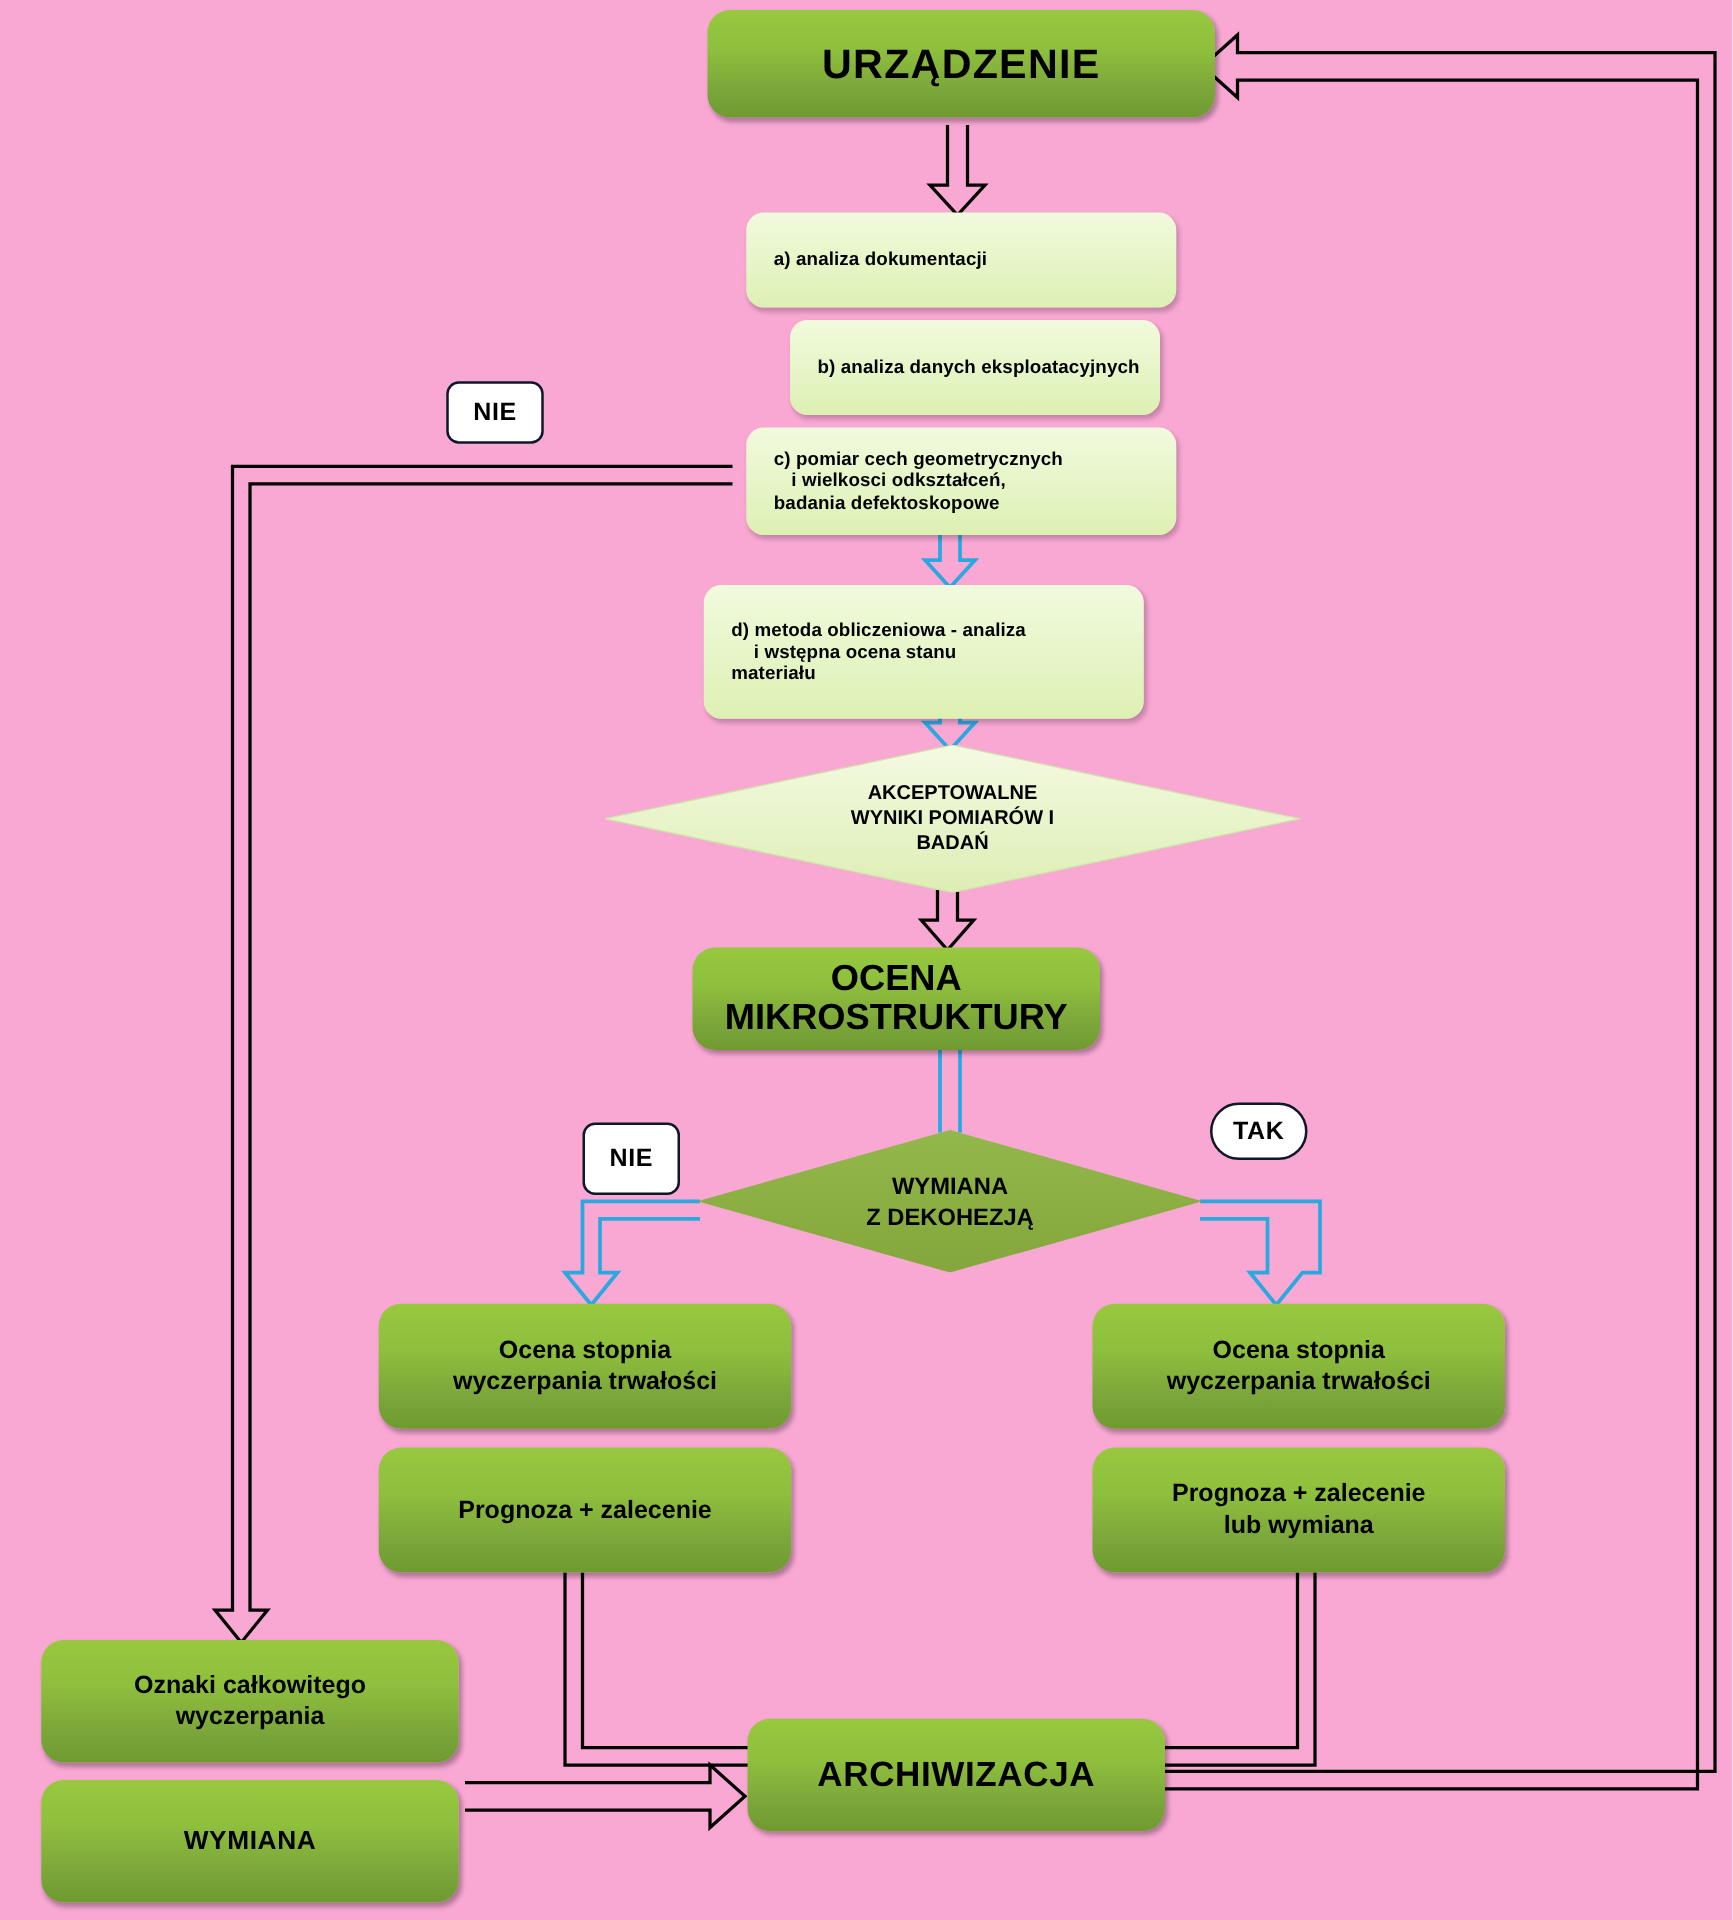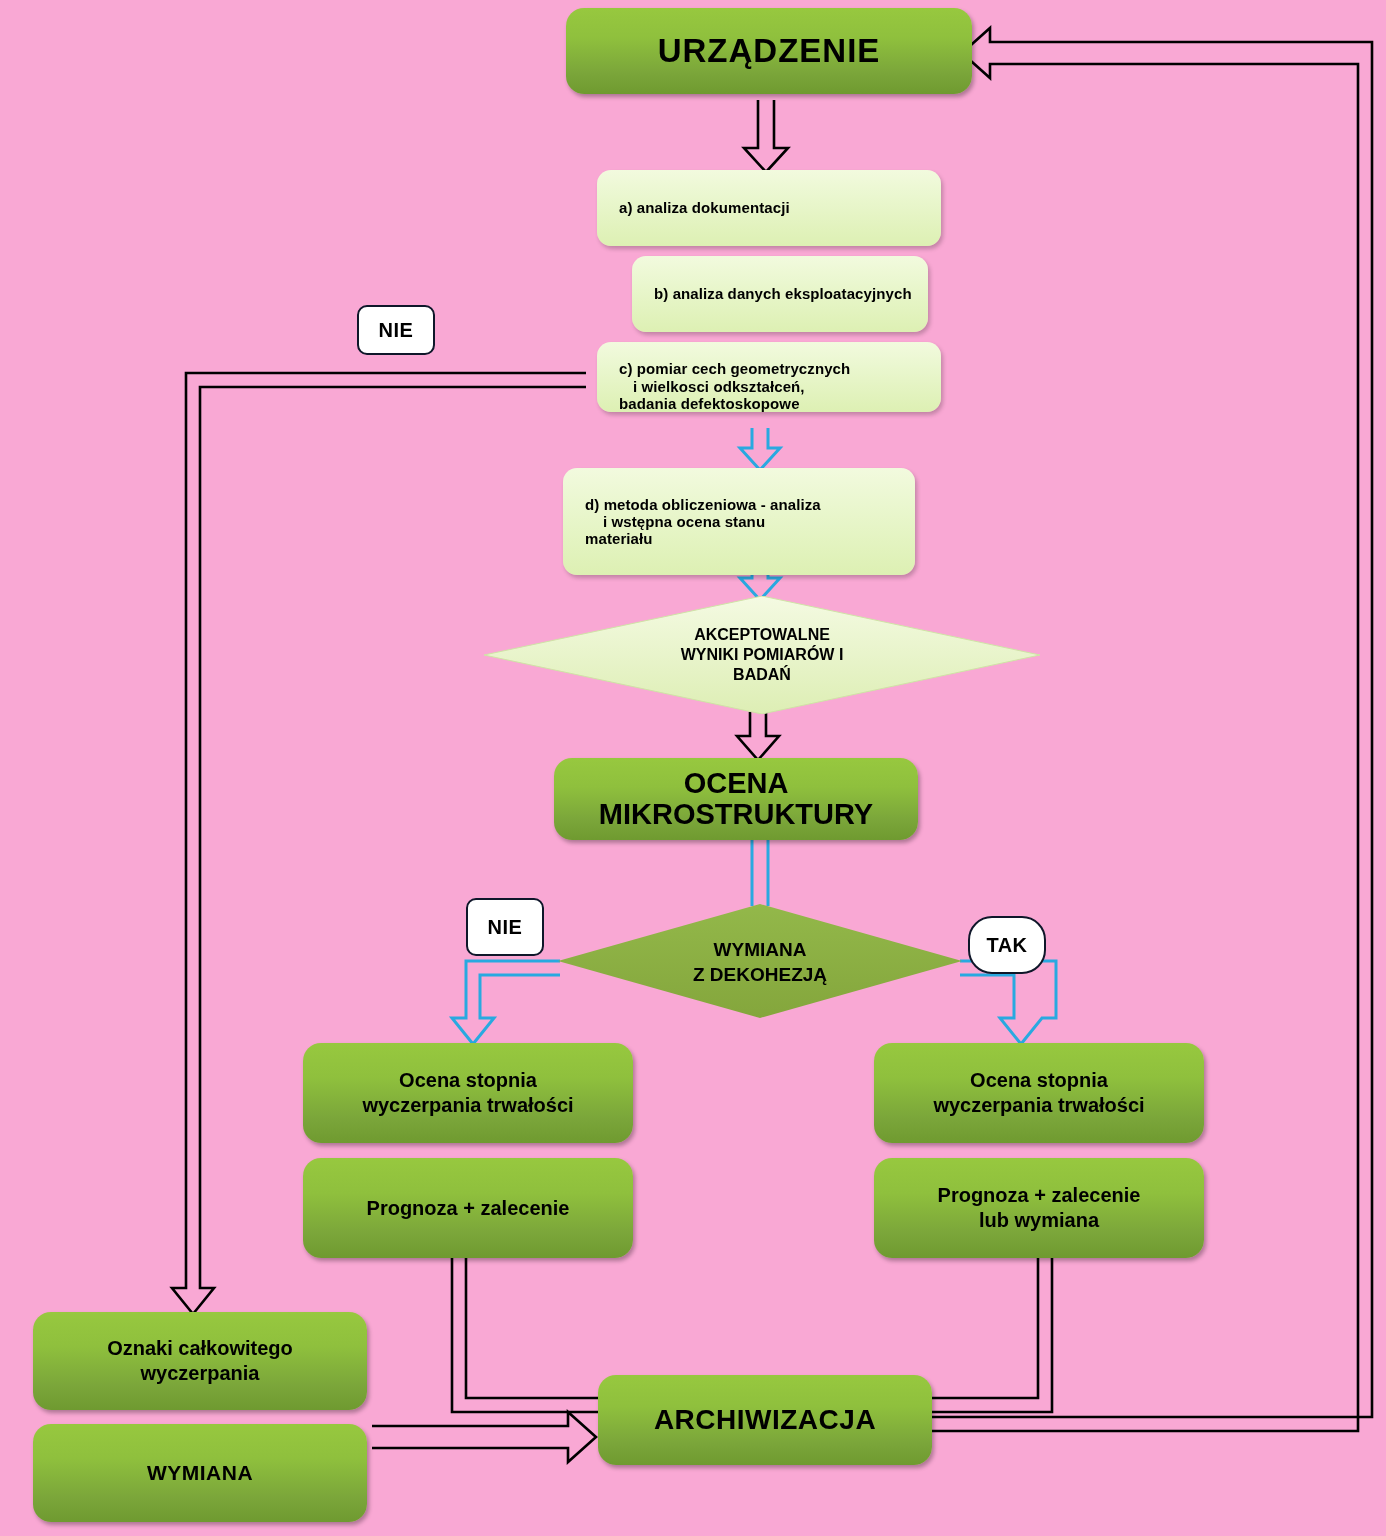--- a/index.html
+++ b/index.html
@@ -77,21 +77,21 @@
   </div>
 
   <div class="node lbox" style="left:597px;top:170px;width:344px;height:76px;">
     <span class="txt">a) analiza dokumentacji</span>
   </div>
 
   <div class="node lbox" style="left:632px;top:256px;width:296px;height:76px;">
     <span class="txt">b) analiza danych eksploatacyjnych</span>
   </div>
 
-  <div class="node lbox" style="left:597px;top:342px;width:344px;height:70px;align-items:flex-end;">
+  <div class="node lbox" style="left:597px;top:342px;width:344px;height:86px;">
     <span class="txt">
       <span>c) pomiar cech geometrycznych</span><br>
       <span style="display:inline-block;padding-left:14px">i wielkosci odkształceń,</span><br>
       <span>badania defektoskopowe</span>
     </span>
   </div>
 
   <div class="node lbox" style="left:563px;top:468px;width:352px;height:107px;">
     <span class="txt">
       <span>d) metoda obliczeniowa - analiza</span><br>
@@ -110,21 +110,21 @@
       </defs>
       <polygon points="278,0 556,59 278,118 0,59" fill="url(#d1g)" stroke="#cfe3a6" stroke-width="1"></polygon>
     </svg>
     <div class="dlabel" style="top:29px;font-size:16px;line-height:1.25;">
       <span>AKCEPTOWALNE</span><br>
       <span>WYNIKI POMIARÓW I</span><br>
       <span>BADAŃ</span>
     </div>
   </div>
 
-  <div class="node gbox" style="left:554px;top:758px;width:364px;height:82px;font-size:29px;line-height:1.08;">
+  <div class="node gbox" style="left:554px;top:758px;width:326px;height:82px;font-size:29px;line-height:1.08;">
     <div>
       <span>OCENA</span><br>
       <span>MIKROSTRUKTURY</span>
     </div>
   </div>
 
   <div class="diamond" style="left:558px;top:904px;width:404px;height:114px;">
     <svg width="404" height="114" viewBox="0 0 404 114">
       <defs>
         <linearGradient id="d2g" x1="0" y1="0" x2="0" y2="1">
@@ -141,21 +141,21 @@
   </div>
 
   <div class="node pill" style="left:357px;top:305px;width:78px;height:50px;">
     <span>NIE</span>
   </div>
 
   <div class="node pill" style="left:466px;top:898px;width:78px;height:58px;">
     <span>NIE</span>
   </div>
 
-  <div class="node pill" style="left:968px;top:916px;width:78px;height:58px;border-radius:24px;">
+  <div class="node pill" style="left:968px;top:882px;width:78px;height:46px;border-radius:24px;">
     <span>TAK</span>
   </div>
 
   <div class="node gbox" style="left:303px;top:1043px;width:330px;height:100px;font-size:20px;line-height:1.25;">
     <div>
       <span>Ocena stopnia</span><br>
       <span>wyczerpania trwałości</span>
     </div>
   </div>
 

